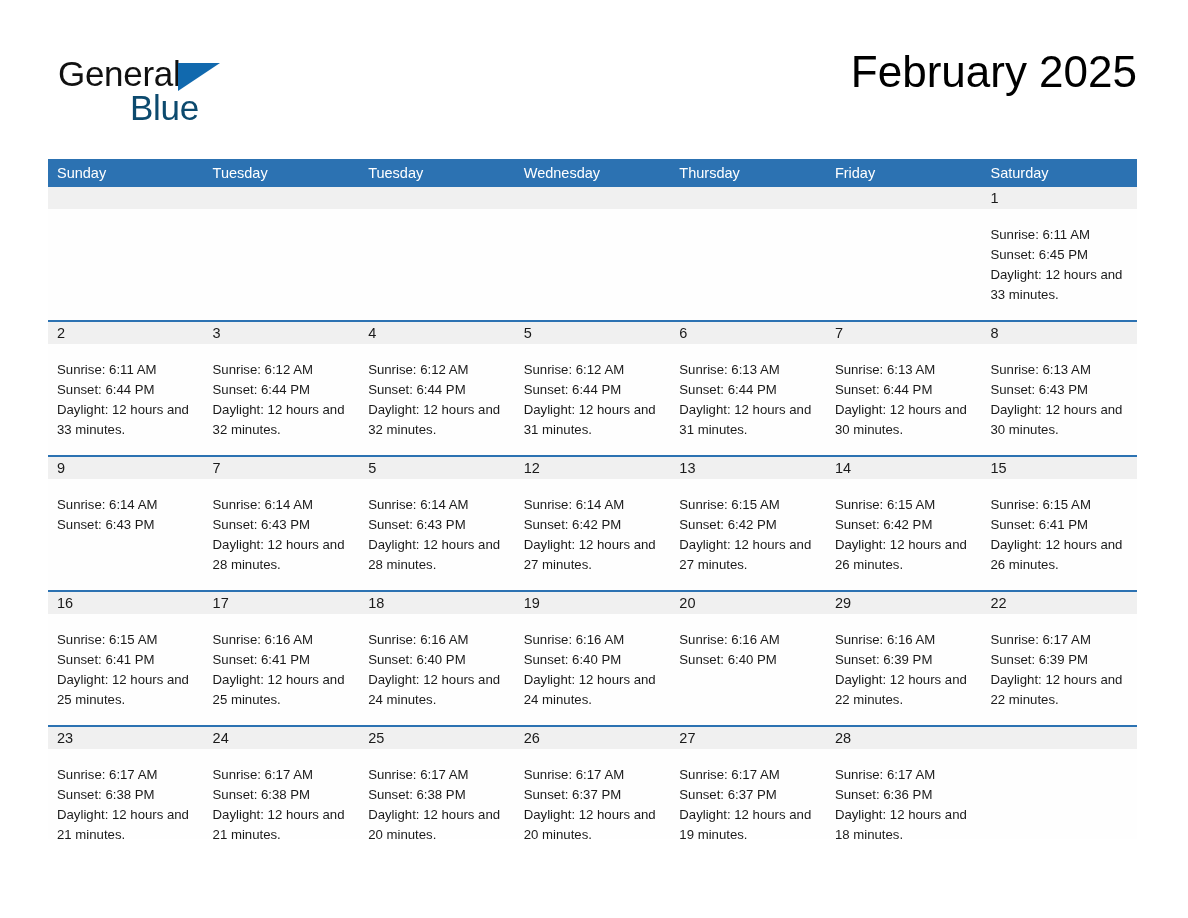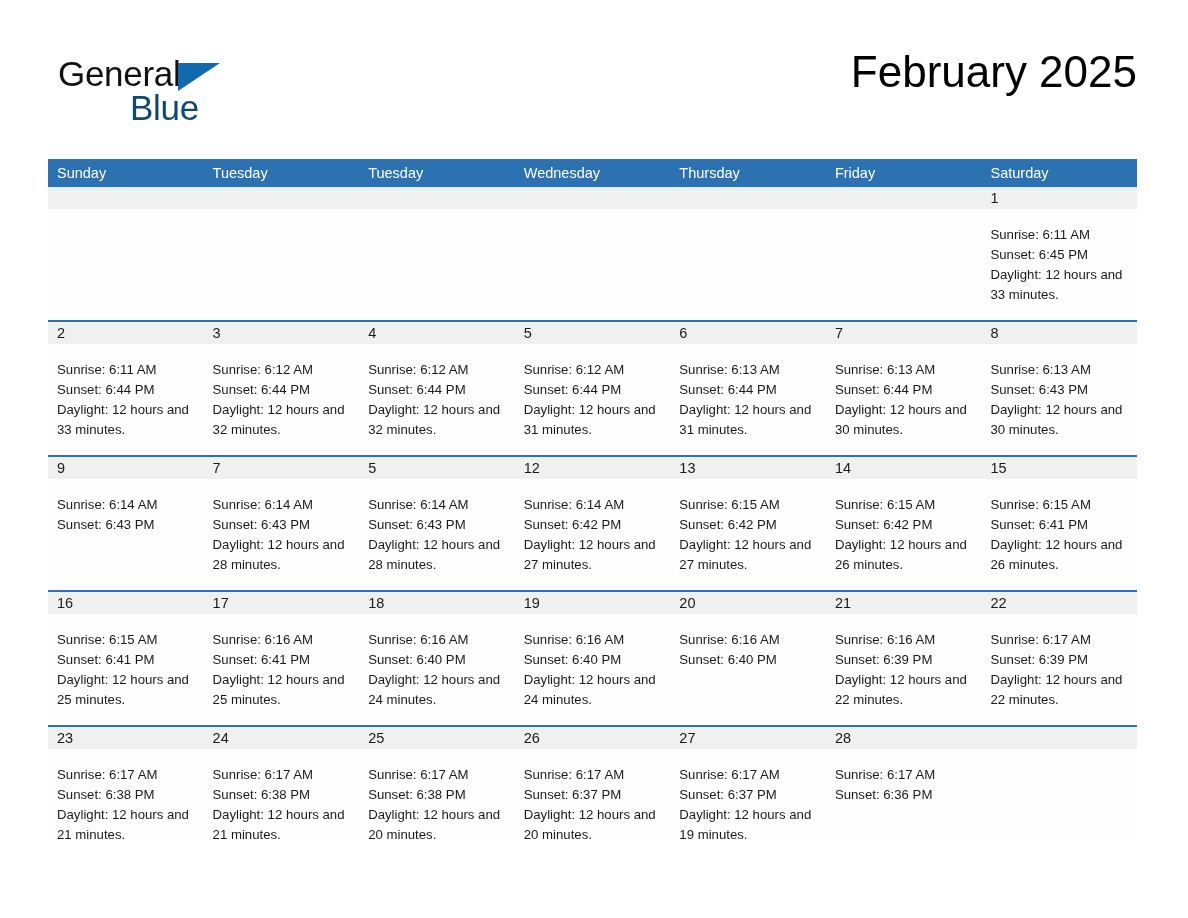--- a/index.html
+++ b/index.html
@@ -372,21 +372,21 @@
             </div>
           </div>
           <div class="day-cell">
             <div class="day-num-band"><span class="day-num">20</span></div>
             <div class="day-body">
               <div>Sunrise: 6:16 AM</div>
               <div>Sunset: 6:40 PM</div>
             </div>
           </div>
           <div class="day-cell">
-            <div class="day-num-band"><span class="day-num">21</span></div>
+            <div class="day-num-band"><span class="day-num">29</span></div>
             <div class="day-body">
               <div>Sunrise: 6:16 AM</div>
               <div>Sunset: 6:39 PM</div>
               <div class="daylight">Daylight: 12 hours and 22 minutes.</div>
             </div>
           </div>
           <div class="day-cell">
             <div class="day-num-band"><span class="day-num">22</span></div>
             <div class="day-body">
               <div>Sunrise: 6:17 AM</div>
@@ -434,20 +434,21 @@
               <div>Sunrise: 6:17 AM</div>
               <div>Sunset: 6:37 PM</div>
               <div class="daylight">Daylight: 12 hours and 19 minutes.</div>
             </div>
           </div>
           <div class="day-cell">
             <div class="day-num-band"><span class="day-num">28</span></div>
             <div class="day-body">
               <div>Sunrise: 6:17 AM</div>
               <div>Sunset: 6:36 PM</div>
+              <div class="daylight">Daylight: 12 hours and 18 minutes.</div>
             </div>
           </div>
           <div class="day-cell empty">
             <div class="day-num-band"><span class="day-num"></span></div>
             <div class="day-body"></div>
           </div>
         </div>
       </div>
   </div>
 

